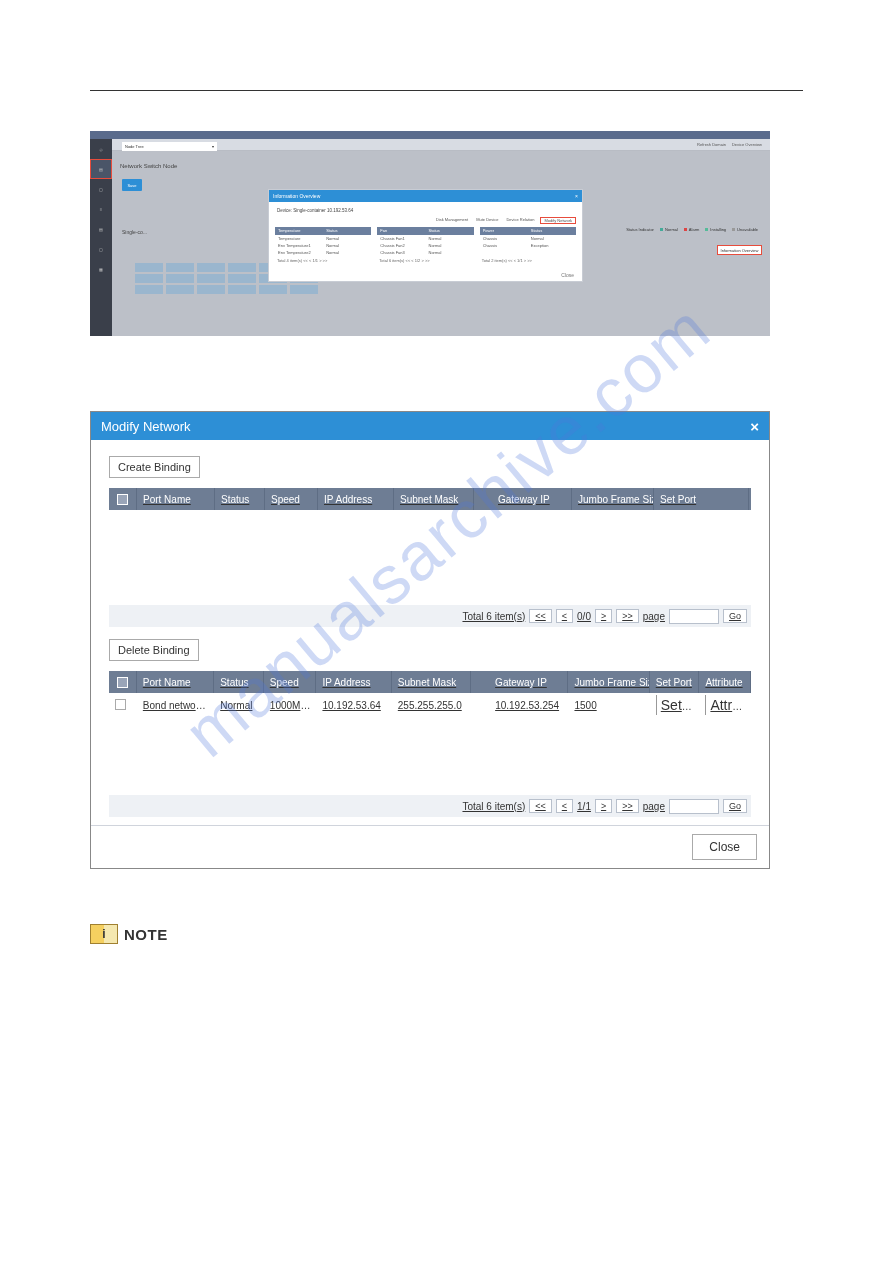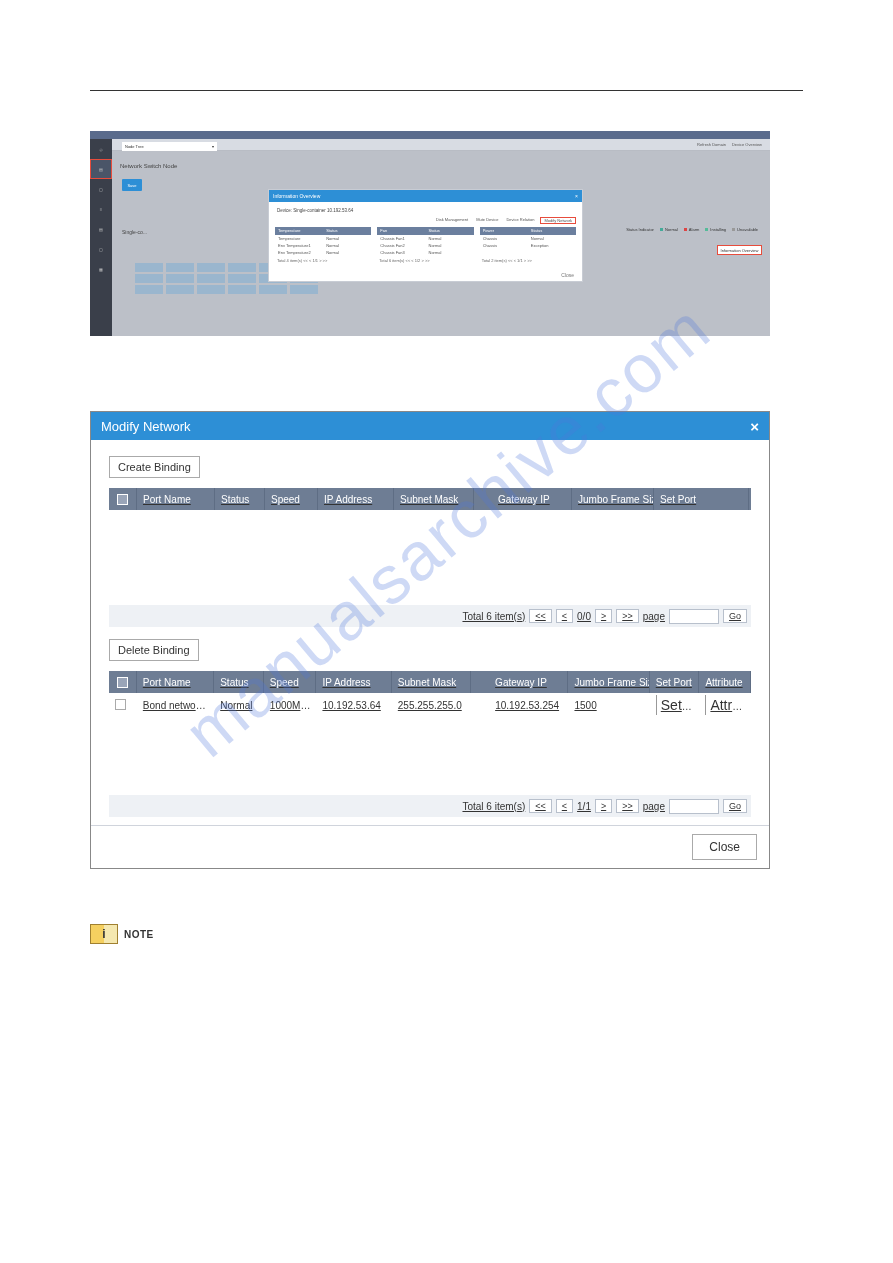--- a/index.html
+++ b/index.html
@@ -72,21 +72,21 @@
     .fig2-pager .pg-btn { border: 1px solid #b8c0cc; background: #fff; padding: 1px 5px; font-size: 9px; cursor: pointer; }
     .fig2-pager input { width: 50px; border: 1px solid #b8c0cc; font-size: 10px; padding: 1px; }
     .fig2-cell-btn { border: 1px solid #999; background: #fff; padding: 2px 4px; font-size: 14px; cursor: pointer; }
     .fig2-footer { border-top: 1px solid #d0d4dc; padding: 8px 12px; text-align: right; }
     .fig2-footer .fig2-btn { padding: 5px 16px; font-size: 12px; }
     .sect2 { margin-top: 12px; }
 
     
     .note { margin-top: 55px; display: flex; align-items: center; gap: 6px; }
     .note-icon { width: 28px; height: 20px; background: linear-gradient(to right, #f5d060 50%, #f5e8b0 50%); border: 1px solid #a08030; position: relative; display: flex; align-items: center; justify-content: center; font-weight: bold; font-size: 12px; color: #333; }
-    .note-text { font-size: 10px; font-weight: bold; letter-spacing: 0.5px; }
+    .note-text { font-size: 15px; font-weight: bold; letter-spacing: 0.5px; }
   </style>
 </head>
 <body>
 
 <div class="page">
   <hr class="hr-top">
 
   <div class="watermark">manualsarchive.com</div>
 
   <div class="fig1">

